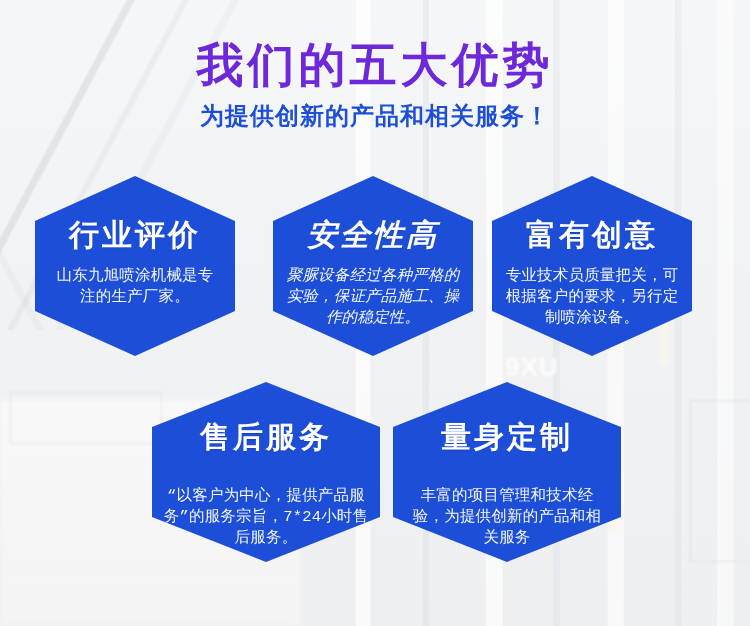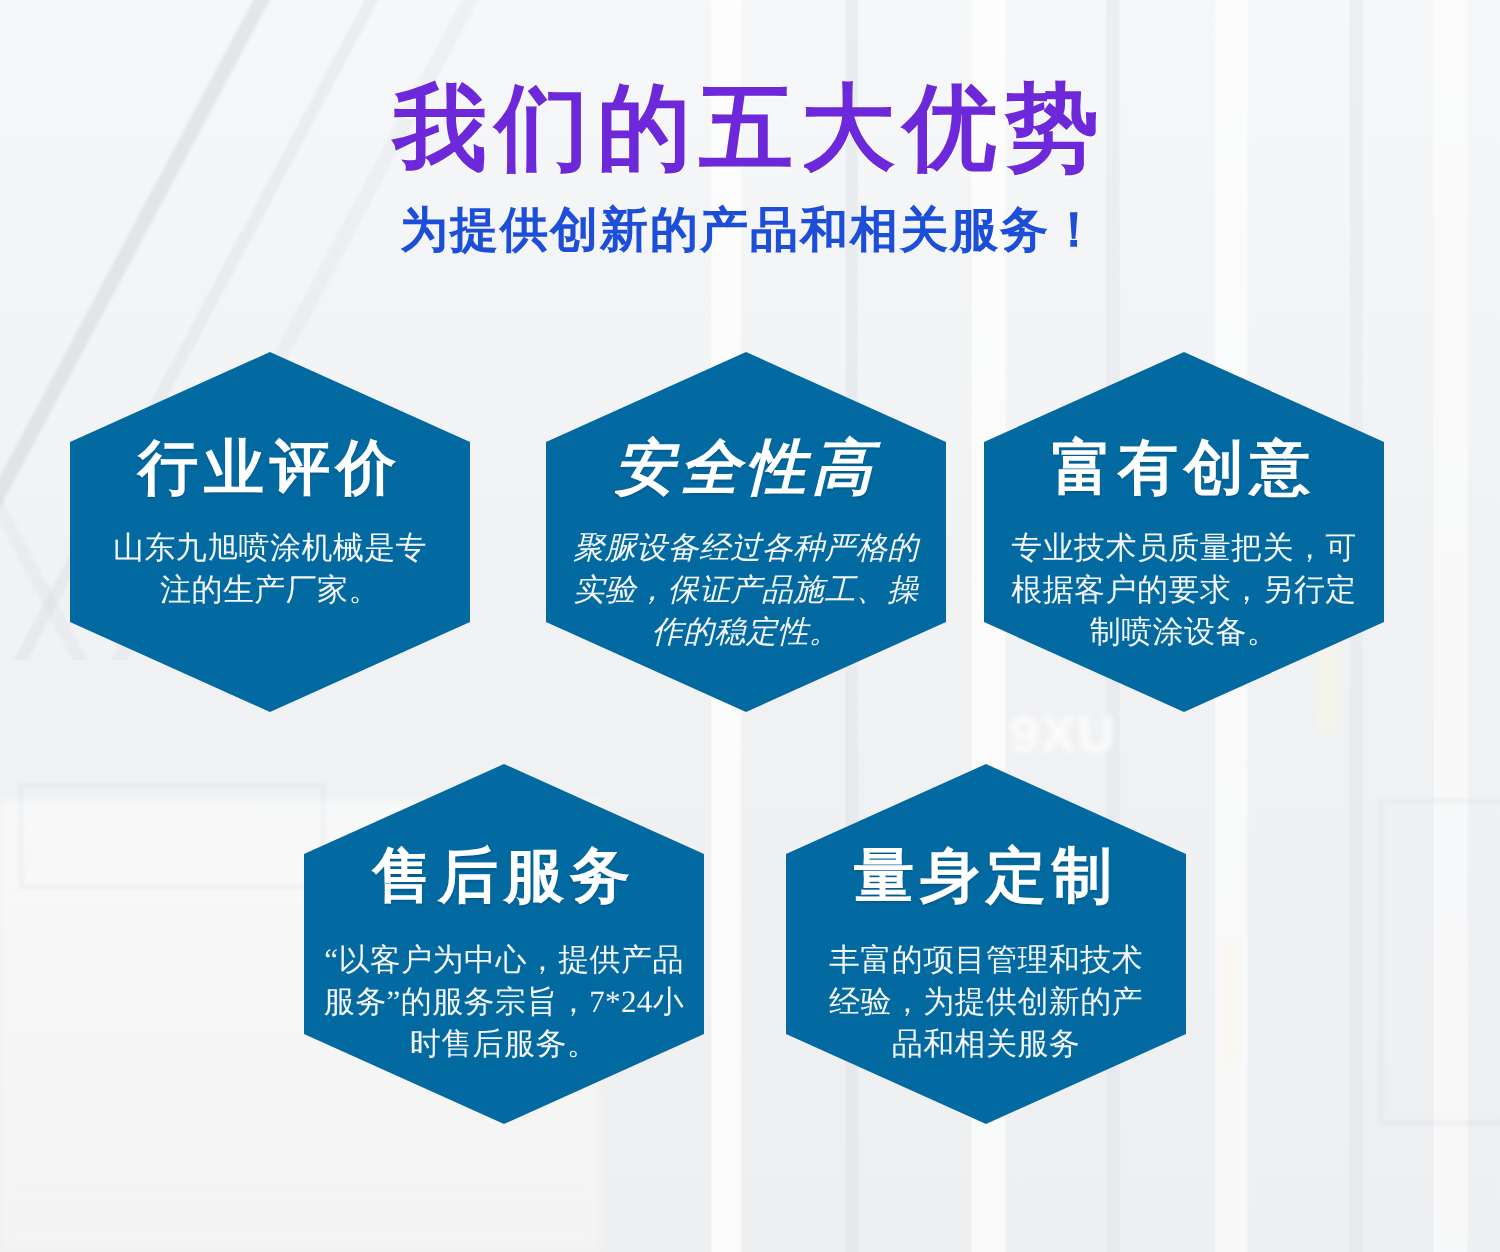--- a/index.html
+++ b/index.html
@@ -120,21 +120,21 @@
     font-size: 24px;
     line-height: 1.1;
     font-weight: bold;
     color: #1d4ed8;
     letter-spacing: 1px;
   }
 
   
   .hex {
     position: absolute;
-    background: #0369a1;
+    background: #1d4ed8;
     -webkit-clip-path: polygon(50% 0%, 100% 25%, 100% 75%, 50% 100%, 0% 75%, 0% 25%);
     clip-path: polygon(50% 0%, 100% 25%, 100% 75%, 50% 100%, 0% 75%, 0% 25%);
     color: #ffffff;
     text-align: center;
     box-sizing: border-box;
   }
 
   .hex-title {
     font-size: 30px;
     font-weight: bold;
@@ -157,23 +157,23 @@
   
   .hex-r1 { width: 200px; height: 180px; top: 176px; }
   .hex-r1 .hex-title { margin-top: 44px; }
   .hex-r1 .hex-desc  { margin-top: 14px; }
 
   #hex-1 { left: 35px; }
   #hex-2 { left: 273px; font-style: italic; }
   #hex-3 { left: 492px; }
 
   
-  .hex-r2 { width: 200px; height: 180px; top: 382px; }
+  .hex-r2 { width: 228px; height: 180px; top: 382px; font-family: Liberation Mono, monospace; }
   .hex-r2 .hex-title { margin-top: 42px; }
-  .hex-r2 .hex-desc  { margin-top: 16px; }
+  .hex-r2 .hex-desc  { margin-top: 32px; }
 
   #hex-4 { left: 152px; }
   #hex-5 { left: 393px; }
 
   .hex-2-desc, .hex-3-desc, .hex-4-desc { padding: 0 6px; }
 </style>
 </head>
 <body>
 
 <div id="page">

